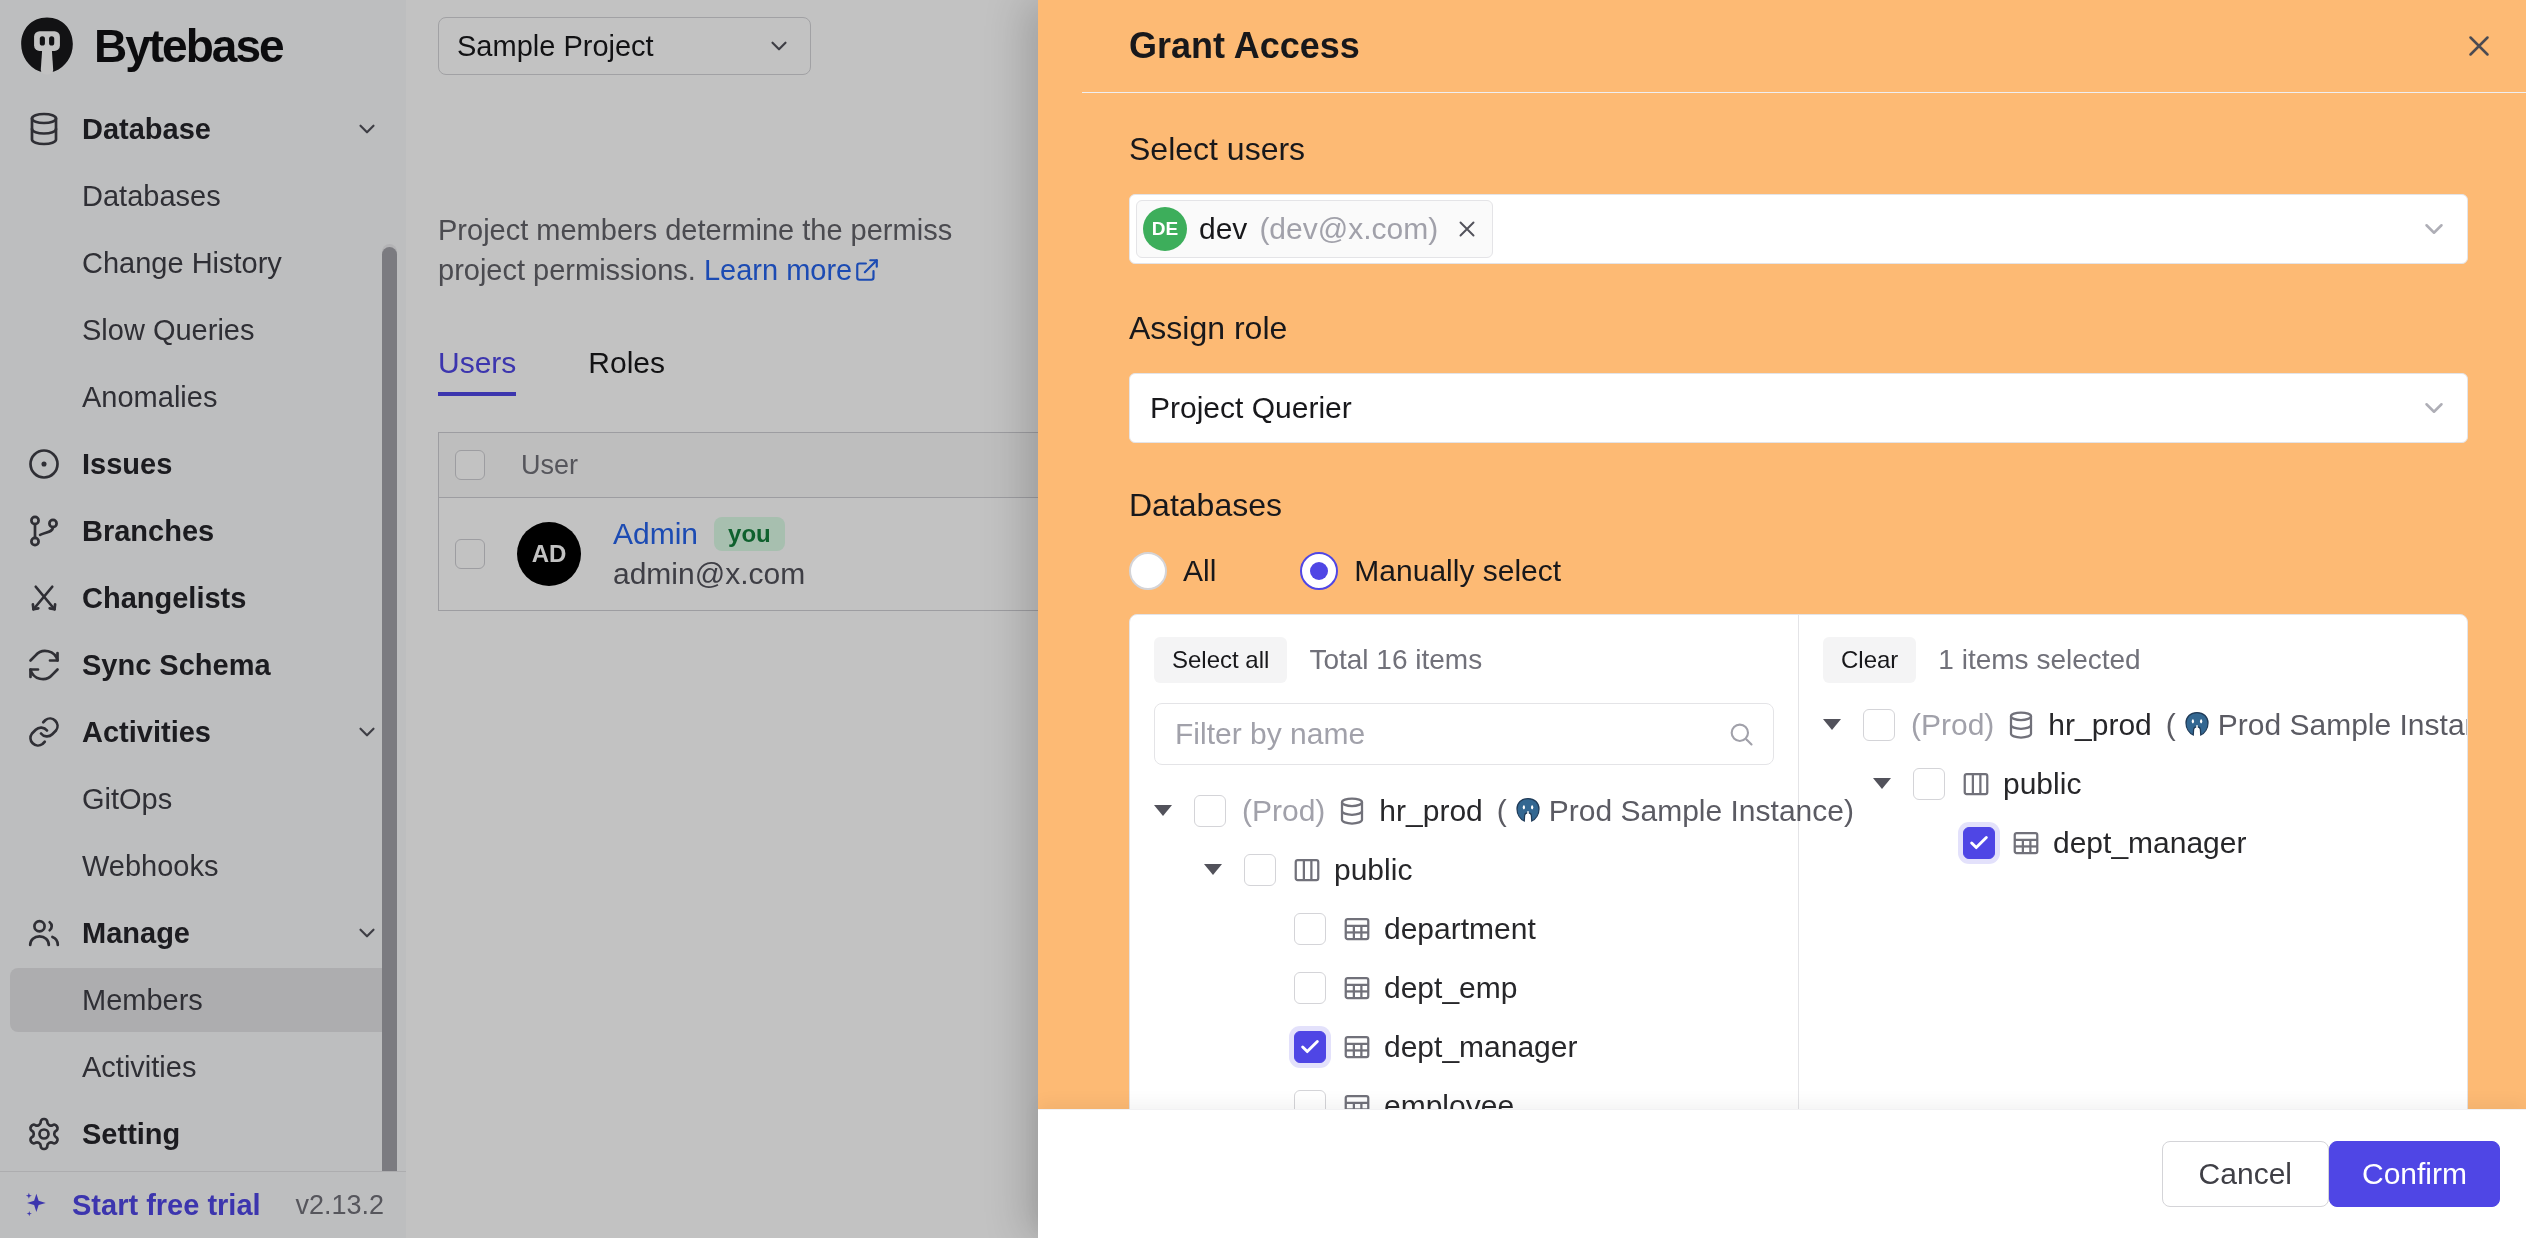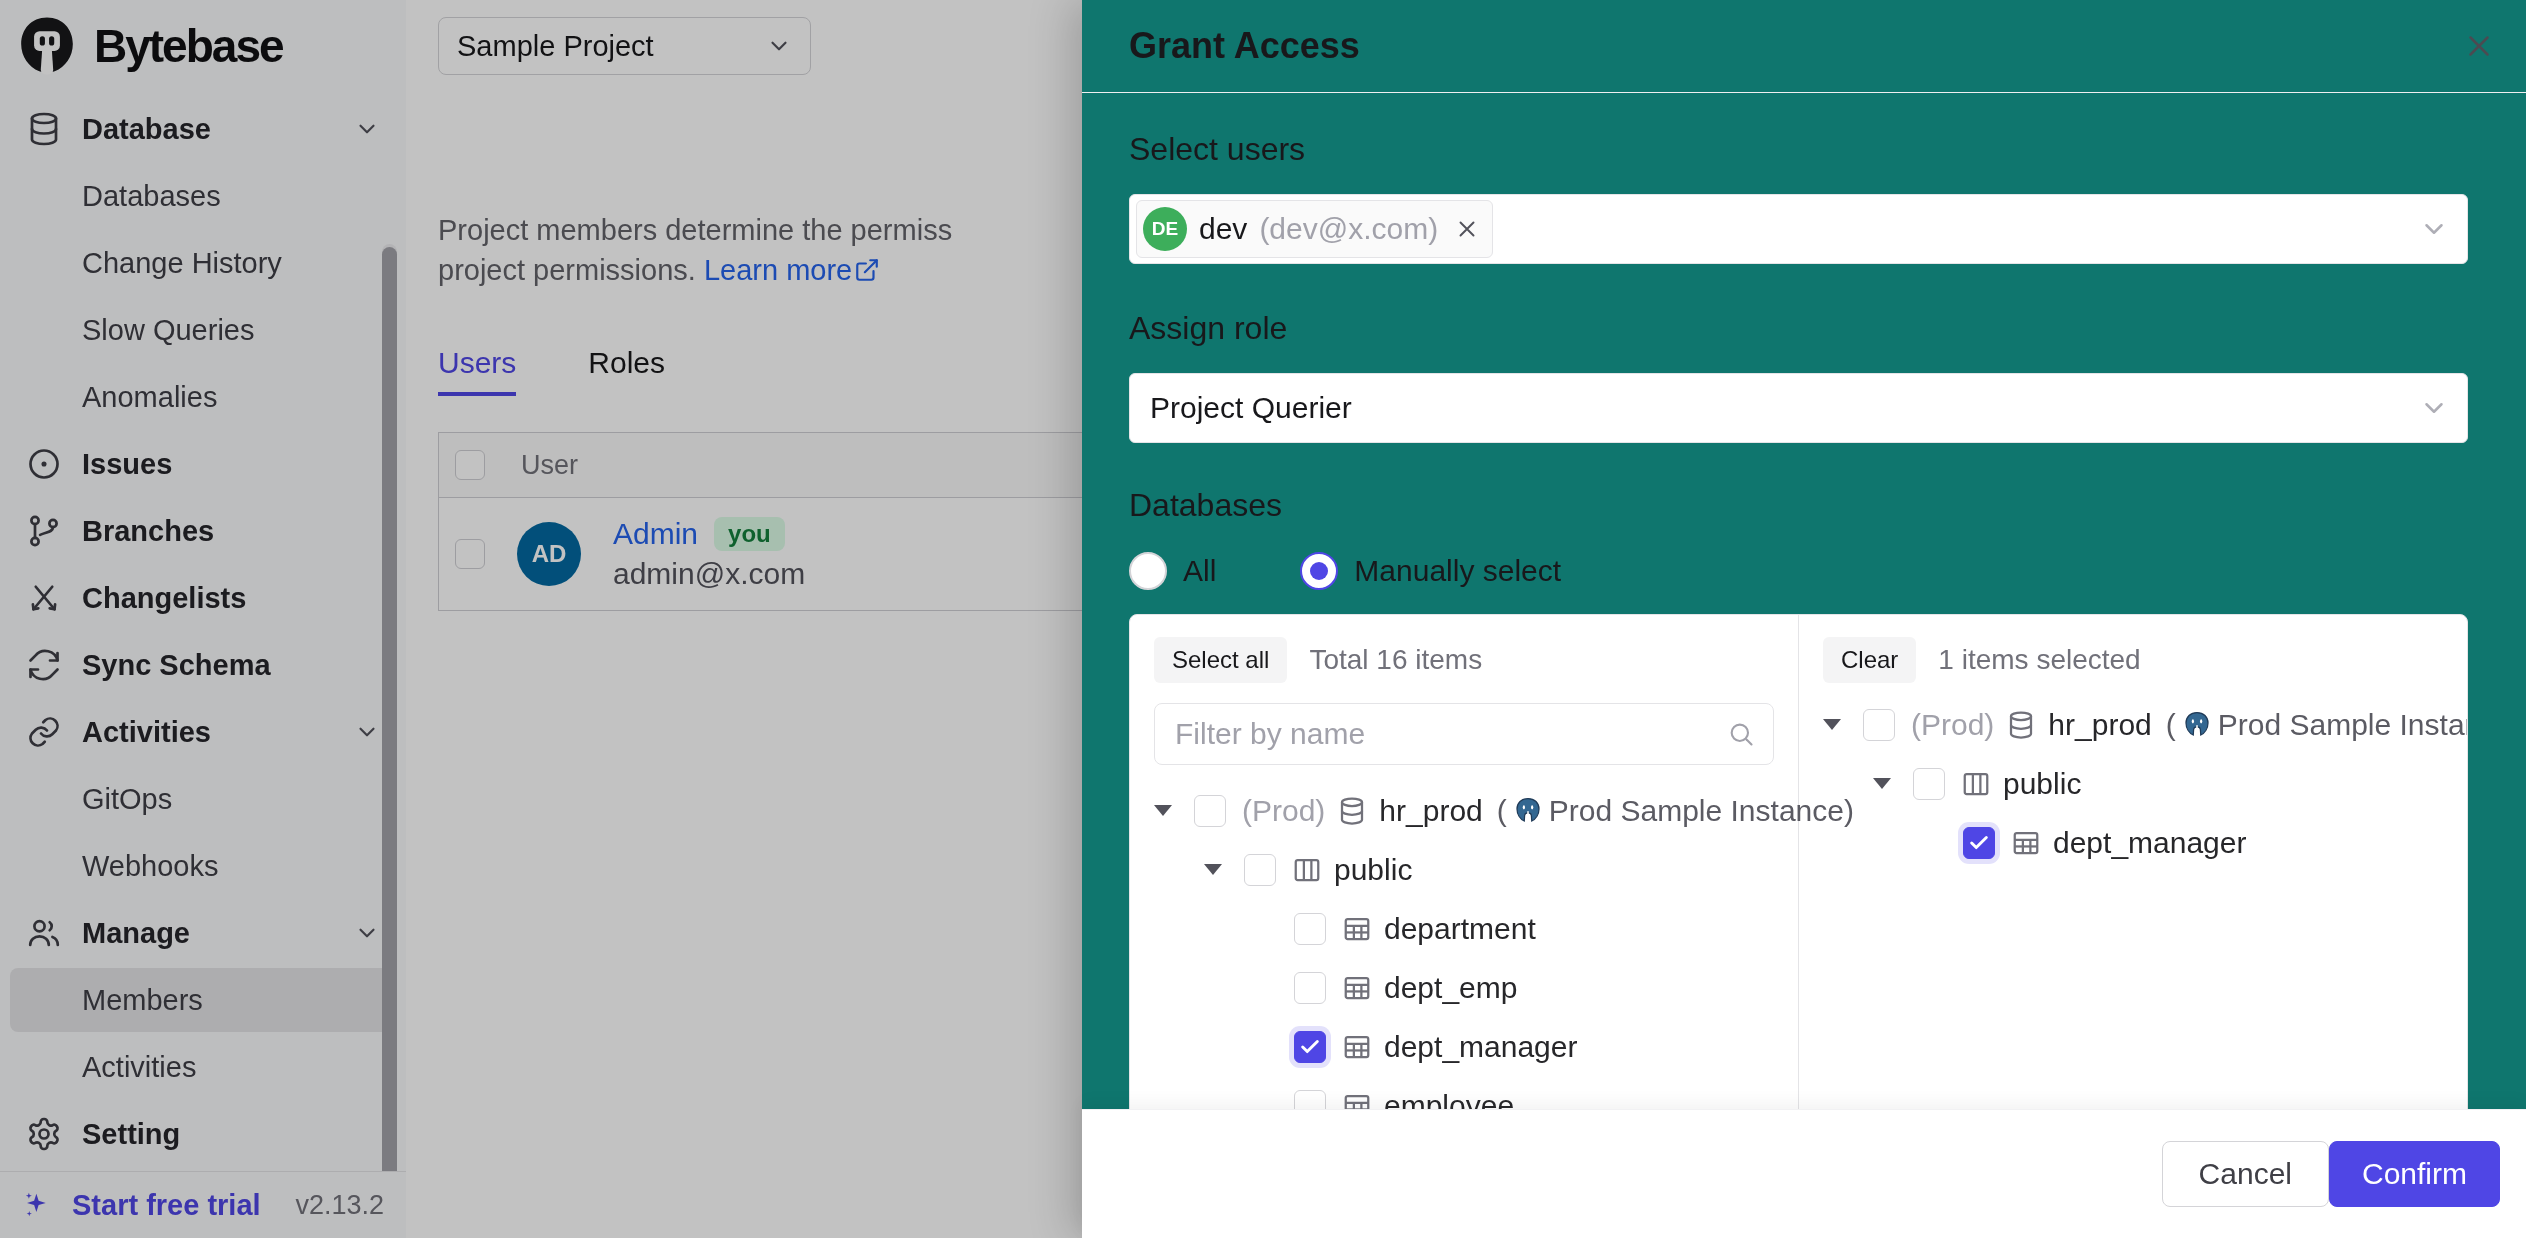--- a/index.html
+++ b/index.html
@@ -34,29 +34,29 @@
   .desc .lnk{color:#2563eb;display:inline-flex;align-items:center;gap:2px;}
   .tabs{display:flex;gap:72px;margin-top:56px;}
   .tab{font-size:30px;padding-bottom:12px;}
   .tab--active{color:#4f46e5;font-weight:500;border-bottom:4px solid #4f46e5;}
   .tab--plain{color:#18181b;}
   .member-table{width:1400px;margin-top:36px;border:1px solid #cfcfd4;}
   .thead{display:flex;align-items:center;height:64px;background:#fafafa;border-bottom:1px solid #cfcfd4;padding:0 16px;gap:36px;font-size:27px;color:#717179;font-weight:500;}
   .trow{display:flex;align-items:center;height:112px;padding:0 16px;gap:32px;}
   .cbx{width:28px;height:28px;border:1.5px solid #cfcfd4;border-radius:6px;background:#fff;flex:none;}
   .avatar{border-radius:50%;display:flex;align-items:center;justify-content:center;color:#fff;font-weight:700;flex:none;}
-  .av-red{width:64px;height:64px;background:#0369a1;font-size:24px;}
+  .av-red{width:64px;height:64px;background:#000000;font-size:24px;}
   .member-name-line{display:flex;align-items:center;gap:16px;}
   .member-name{color:#2563eb;font-size:30px;}
   .you-badge{background:#dcfce7;color:#15803d;font-size:24px;font-weight:600;padding:3px 14px;border-radius:8px;}
   .member-email{font-size:30px;color:#52525b;margin-top:6px;}
   
   .overlay{position:absolute;inset:0;background:rgba(0,0,0,0.24);z-index:10;}
   
-  .modal{position:absolute;top:0;right:0;width:1444px;height:1238px;background:#0f766e;z-index:20;box-shadow:-12px 0 40px rgba(0,0,0,0.18);}
+  .modal{position:absolute;top:0;right:0;width:1444px;height:1238px;background:#fdba74;z-index:20;box-shadow:-12px 0 40px rgba(0,0,0,0.18);padding-left:44px;}
   .modal-header{height:92px;border-bottom:1px solid #efeff1;display:flex;align-items:center;padding:0 30px 0 47px;}
   .modal-title{font-size:36px;font-weight:600;color:#18181b;}
   .close-btn{margin-left:auto;color:#4b4b52;}
   .modal-body{padding:38px 58px 0 47px;}
   .field-label{font-size:32px;font-weight:500;color:#18181b;margin-bottom:26px;}
   .select-box{position:relative;border:1px solid #e4e4e7;border-radius:6px;height:68px;display:flex;align-items:center;padding:0 64px 0 6px;background:#fff;}
   .mb46{margin-bottom:46px;} .mb44{margin-bottom:44px;} .mb28{margin-bottom:28px;}
   .box-chevron{position:absolute;right:18px;top:50%;transform:translateY(-50%);color:#aeaeb6;}
   .chip{display:inline-flex;align-items:center;gap:12px;height:56px;border:1px solid #e4e4e7;background:#fafafa;border-radius:6px;padding:0 12px 0 6px;}
   .av-green{width:44px;height:44px;background:#3dae5b;font-size:19px;}

